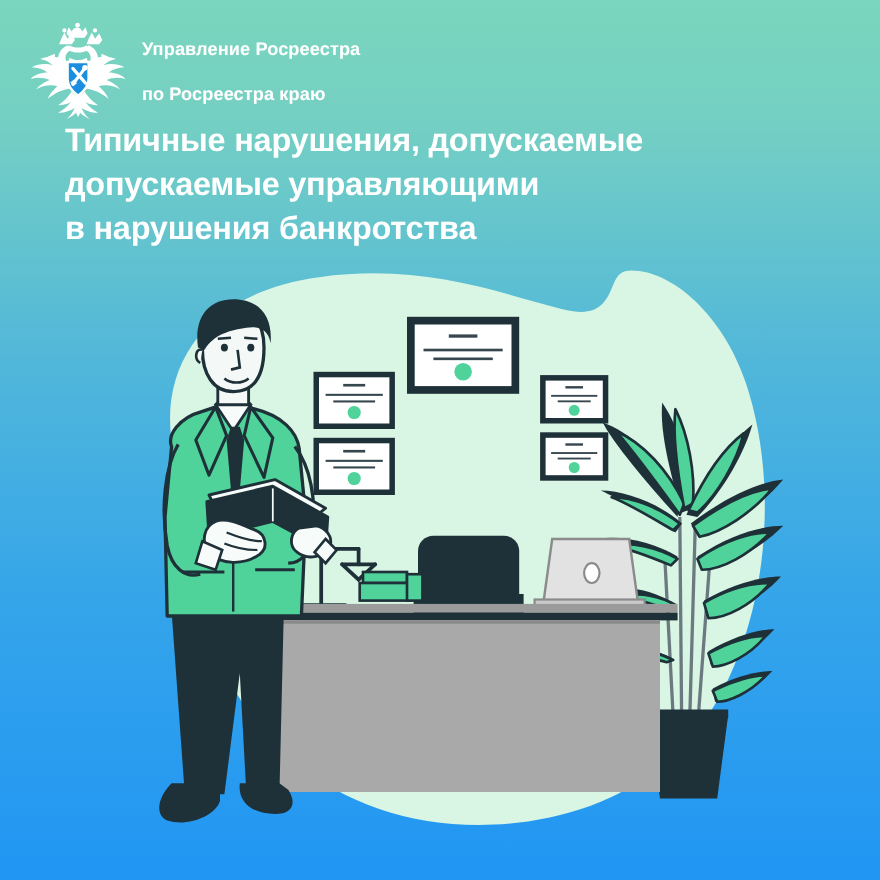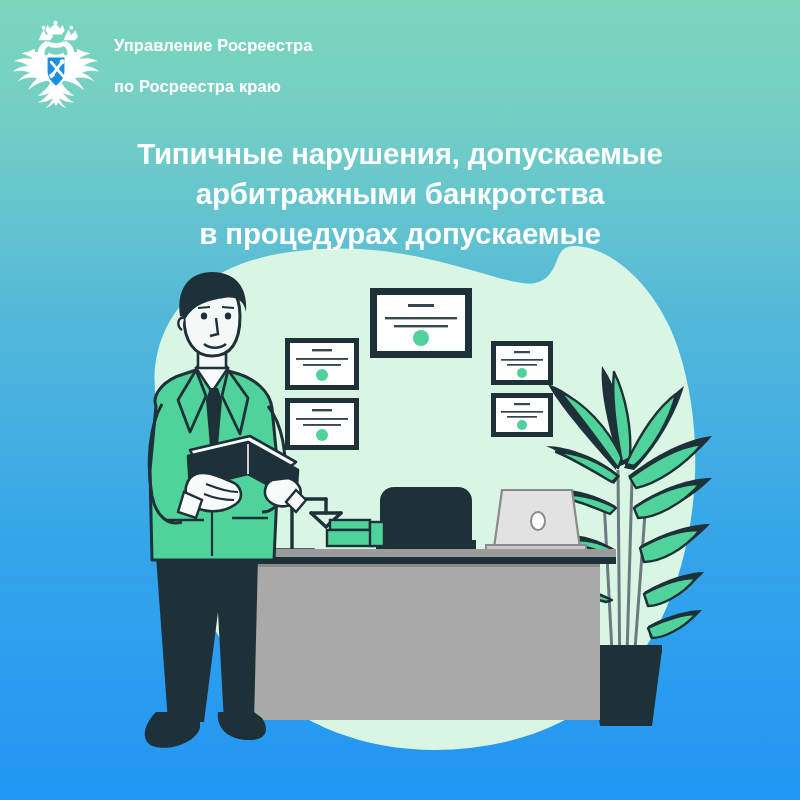--- a/index.html
+++ b/index.html
@@ -28,21 +28,21 @@
     position: absolute;
     left: 0;
     top: 0;
     width: 800px;
     height: 800px;
     display: block;
   }
   
   .brand {
     position: absolute;
-    left: 8px;
+    left: 23px;
     top: 14px;
     display: flex;
     align-items: center;
     gap: 10px;
     z-index: 6;
   }
   .brand-emblem {
     width: 96px;
     height: 92px;
     flex: 0 0 auto;
@@ -58,25 +58,23 @@
   }
   .brand-line {
     display: block;
   }
   
   .title-block {
     position: absolute;
     left: 0;
     right: 0;
     top: 108px;
-    text-align: center;
     z-index: 6;
-    padding: 0 40px;
+    padding: 0 59px;
     box-sizing: border-box;
-    margin-top: 26px;
   }
   .title-line {
     display: block;
     color: #ffffff;
     font-weight: 700;
     font-size: 29.5px;
     line-height: 1.36;
     letter-spacing: -0.2px;
     white-space: nowrap;
   }
@@ -367,17 +365,17 @@
       </g>
     </svg>
     <div class="brand-text">
       <span class="brand-line">Управление Росреестра</span>
       <span class="brand-line">по Росреестра краю</span>
     </div>
   </div>
 
   <div class="title-block">
     <span class="title-line">Типичные нарушения, допускаемые</span>
-    <span class="title-line">арбитражными банкротства</span>
-    <span class="title-line">в процедурах допускаемые</span>
+    <span class="title-line">допускаемые управляющими</span>
+    <span class="title-line">в нарушения банкротства</span>
   </div>
 
 </div>
 
 </body></html>

